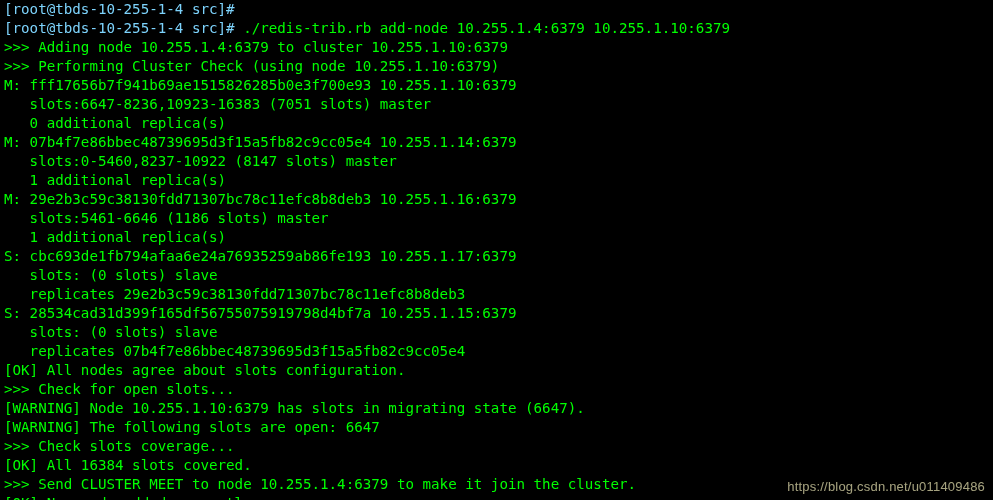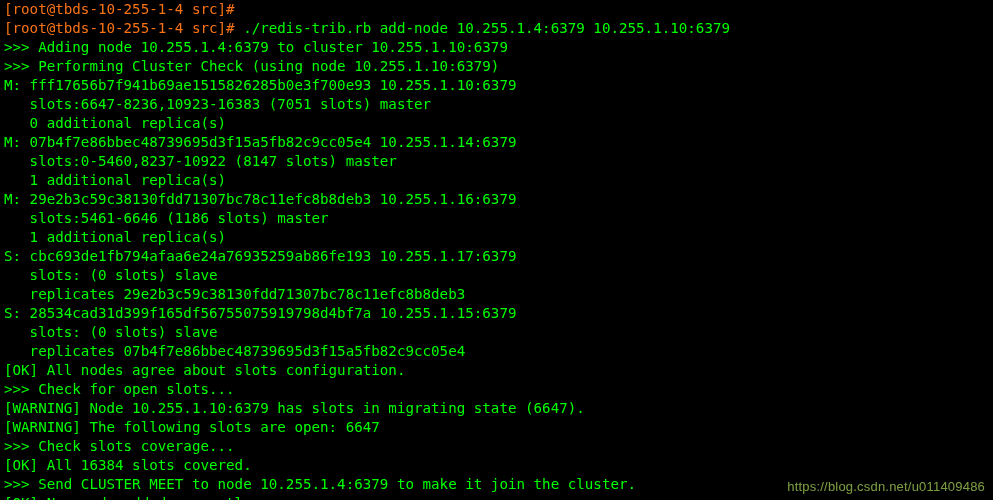--- a/index.html
+++ b/index.html
@@ -13,26 +13,26 @@
   .terminal {
     font-family: "DejaVu Sans Mono", "Liberation Mono", "Courier New", monospace;
     font-size: 14.2px;
     line-height: 19px;
     color: #00ff00;
     padding: 0 4px;
     white-space: pre;
     position: relative;
   }
   .line { display: block; }
-  .cyan { color: #f97316; }
+  .cyan { color: #7dd3fc; }
   .watermark {
     position: absolute;
     right: 8px;
     bottom: 6px;
-    color: #bef264;
+    color: #fef9c3;
     font-family: sans-serif;
     font-size: 13px;
     opacity: 0.65;
     letter-spacing: 0.2px;
   }
 </style>
 </head>
 <body>
 
 <div class="terminal" id="term"><span class="line"><span class="cyan">[root@tbds-10-255-1-4 src]#</span><span></span></span><span class="line"><span class="cyan">[root@tbds-10-255-1-4 src]#</span><span> ./redis-trib.rb add-node 10.255.1.4:6379 10.255.1.10:6379</span></span><span class="line">&gt;&gt;&gt; Adding node 10.255.1.4:6379 to cluster 10.255.1.10:6379</span><span class="line">&gt;&gt;&gt; Performing Cluster Check (using node 10.255.1.10:6379)</span><span class="line">M: fff17656b7f941b69ae1515826285b0e3f700e93 10.255.1.10:6379</span><span class="line">   slots:6647-8236,10923-16383 (7051 slots) master</span><span class="line">   0 additional replica(s)</span><span class="line">M: 07b4f7e86bbec48739695d3f15a5fb82c9cc05e4 10.255.1.14:6379</span><span class="line">   slots:0-5460,8237-10922 (8147 slots) master</span><span class="line">   1 additional replica(s)</span><span class="line">M: 29e2b3c59c38130fdd71307bc78c11efc8b8deb3 10.255.1.16:6379</span><span class="line">   slots:5461-6646 (1186 slots) master</span><span class="line">   1 additional replica(s)</span><span class="line">S: cbc693de1fb794afaa6e24a76935259ab86fe193 10.255.1.17:6379</span><span class="line">   slots: (0 slots) slave</span><span class="line">   replicates 29e2b3c59c38130fdd71307bc78c11efc8b8deb3</span><span class="line">S: 28534cad31d399f165df56755075919798d4bf7a 10.255.1.15:6379</span><span class="line">   slots: (0 slots) slave</span><span class="line">   replicates 07b4f7e86bbec48739695d3f15a5fb82c9cc05e4</span><span class="line">[OK] All nodes agree about slots configuration.</span><span class="line">&gt;&gt;&gt; Check for open slots...</span><span class="line">[WARNING] Node 10.255.1.10:6379 has slots in migrating state (6647).</span><span class="line">[WARNING] The following slots are open: 6647</span><span class="line">&gt;&gt;&gt; Check slots coverage...</span><span class="line">[OK] All 16384 slots covered.</span><span class="line">&gt;&gt;&gt; Send CLUSTER MEET to node 10.255.1.4:6379 to make it join the cluster.</span><span class="line">[OK] New node added correctly.</span></div>

